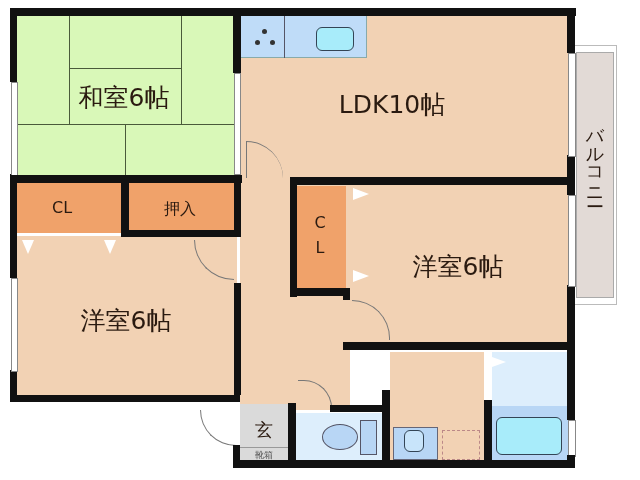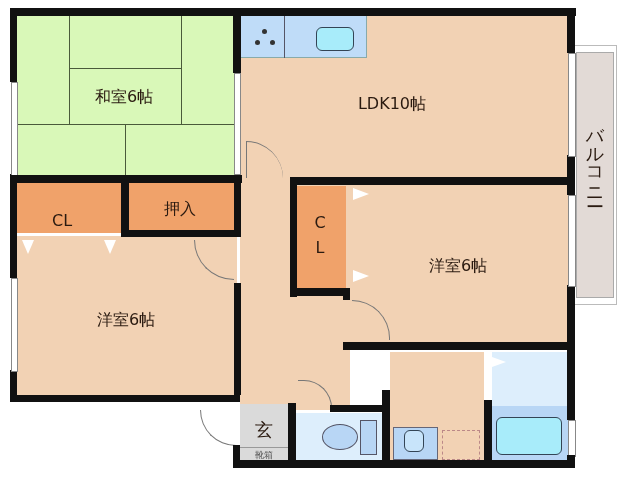--- a/index.html
+++ b/index.html
@@ -1,19 +1,19 @@
 <!DOCTYPE html>
 <html><head>
 <meta charset="utf-8">
 <style>
   html, body { margin:0; padding:0; background:#ffffff; }
   body { width:640px; height:480px; position:relative; overflow:hidden; font-family:"DejaVu Sans", sans-serif; }
   .abs { position:absolute; box-sizing:border-box; }
   .wall { position:absolute; background:#111111; }
-  .room-label { position:absolute; color:#2a1a10; font-size:16px; white-space:nowrap; transform:translate(-50%,-50%);text-align:center; }
+  .room-label { position:absolute; color:#2a1a10; font-size:25px; white-space:nowrap; transform:translate(-50%,-50%);text-align:center; }
   .small-label { position:absolute; color:#2a1a10; font-size:16px; transform:translate(-50%,-50%); white-space:nowrap; }
   .tatami-line { position:absolute; background:#4a5a3a; }
   .window { position:absolute; background:#ffffff; border:1px solid #888; }
 </style>
 </head>
 <body>
 
 <div class="abs" style="left:572px;top:45px;width:45px;height:260px;border:1px solid #bbb;background:#fff;"></div>
 <div class="abs" style="left:576px;top:52px;width:38px;height:246px;background:#e2dad6;border:1px solid #aaa;"></div>
 <div style="position:absolute;left:585px;top:115px;width:22px;font-size:18px;line-height:24px;text-align:center;color:#2a1a10;writing-mode:vertical-rl;">バルコニー</div>
@@ -31,21 +31,21 @@
 <div class="abs" style="left:284px;top:15px;width:1px;height:43px;background:#556;"></div>
 <div class="abs" style="left:262px;top:29px;width:5px;height:5px;border-radius:50%;background:#333;"></div>
 <div class="abs" style="left:255px;top:40px;width:5px;height:5px;border-radius:50%;background:#333;"></div>
 <div class="abs" style="left:270px;top:40px;width:5px;height:5px;border-radius:50%;background:#333;"></div>
 <div class="abs" style="left:316px;top:27px;width:38px;height:24px;background:#a8ecfa;border:1.5px solid #345;border-radius:6px;"></div>
 <div class="room-label" style="left:392px;top:104px;">LDK10帖</div>
 
 <div class="abs" style="left:240px;top:180px;width:110px;height:230px;background:#f2d2b4;"></div>
 
 <div class="abs" style="left:15px;top:183px;width:106px;height:50px;background:#f0a26a;"></div>
-<div class="small-label" style="left:62px;top:220px;">CL</div>
+<div class="small-label" style="left:62px;top:207px;">CL</div>
 <div class="abs" style="left:129px;top:183px;width:105px;height:47px;background:#f0a26a;"></div>
 <div class="small-label" style="left:180px;top:209px;">押入</div>
 
 <div class="abs" style="left:15px;top:236px;width:222px;height:160px;background:#f2d2b4;"></div>
 <div class="room-label" style="left:126px;top:320px;">洋室6帖</div>
 
 <div class="abs" style="left:22px;top:240px;width:0;height:0;border-left:6px solid transparent;border-right:6px solid transparent;border-top:14px solid #fff;"></div>
 <div class="abs" style="left:104px;top:240px;width:0;height:0;border-left:6px solid transparent;border-right:6px solid transparent;border-top:14px solid #fff;"></div>
 <div class="abs" style="left:194px;top:240px;width:40px;height:40px;border-left:1px solid #777;border-bottom:1px solid #777;border-bottom-left-radius:40px;"></div>
 

